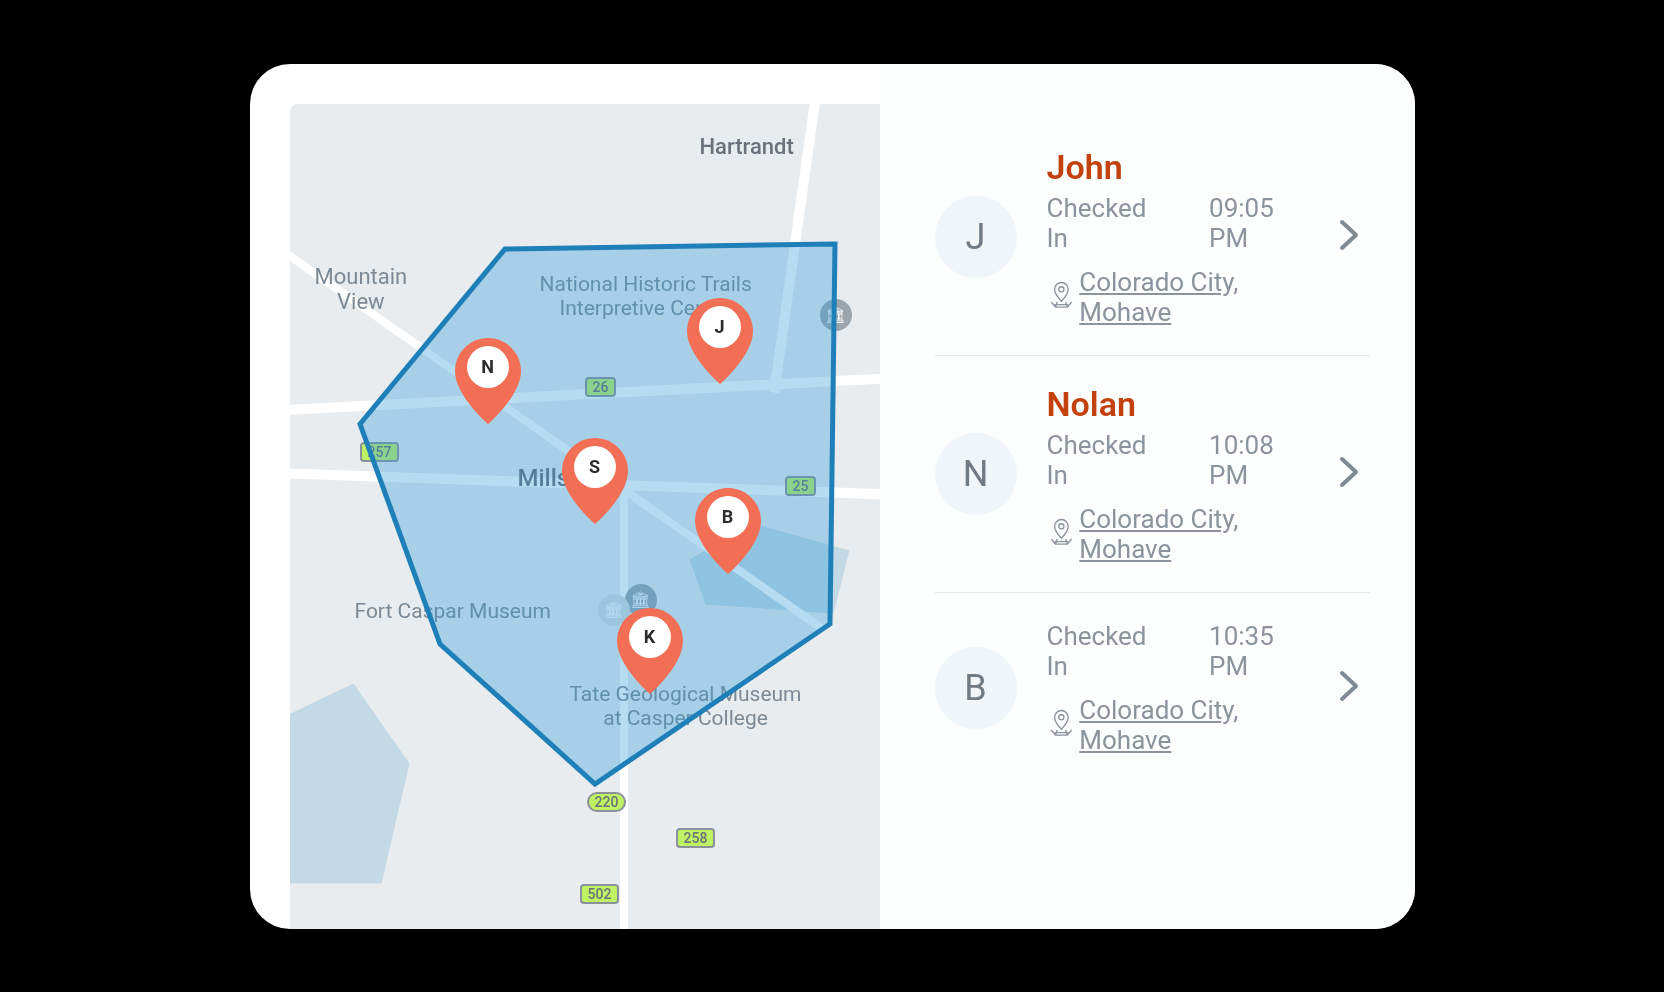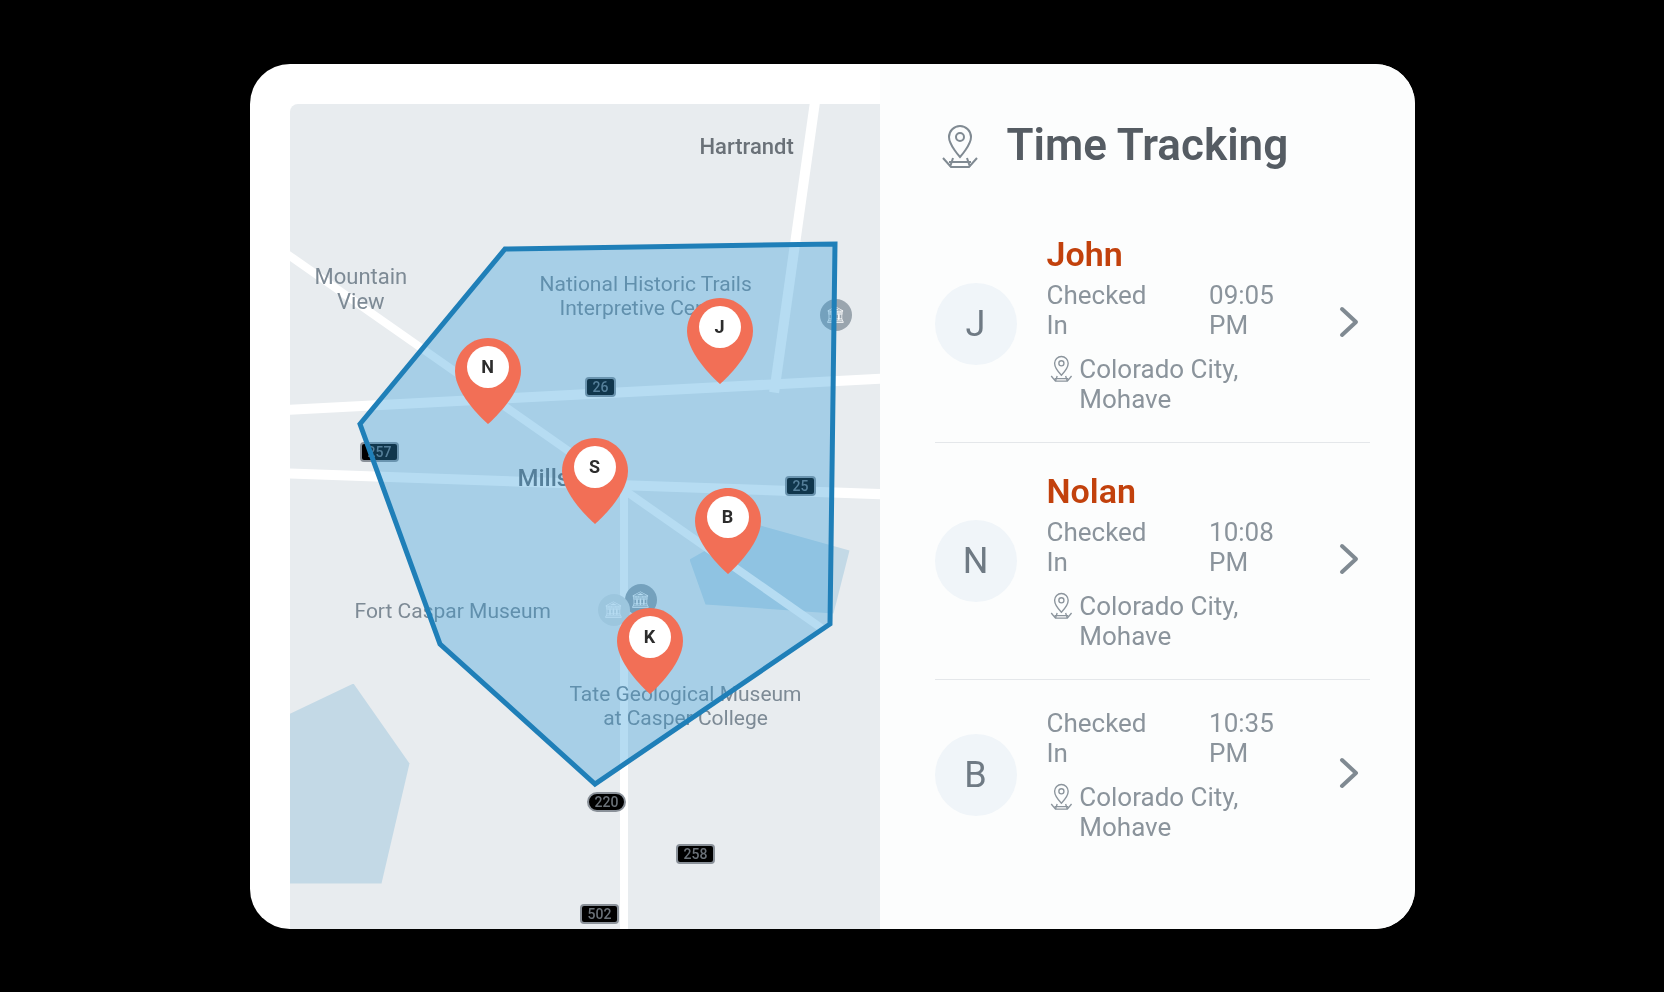--- a/index.html
+++ b/index.html
@@ -49,21 +49,21 @@
       position: absolute;
       background: #c3d9e6;
     }
     .route-badge {
       position: absolute;
       border: 2px solid #8a9199;
       border-radius: 4px;
       padding: 0 6px;
       font-size: 14px;
       color: #6a7178;
-      background: #000000;
+      background: #bef264;
       font-weight: 500;
     }
     .geofence {
       position: absolute;
       fill: rgba(45,156,219,0.35);
       stroke: #1f7fb8;
       stroke-width: 5;
     }
     .pin {
       position: absolute;
@@ -143,24 +143,25 @@
       align-items: center;
       gap: 60px;
       margin-bottom: 14px;
     }
     .entry-status, .entry-time {
       font-size: 26px;
       color: #8b949c;
     }
     .entry-location {
       display: flex;
-      align-items: flex-start;
+      align-items: center;
       gap: 4px;
       font-size: 26px;
       color: #8b949c;
+      text-decoration: underline;
     }
     .loc-icon {
       width: 34px;
       height: 34px;
       color: #8b949c;
     }
     .chevron {
       color: #808a92;
       flex-shrink: 0;
       cursor: pointer;
@@ -208,22 +209,22 @@
 at Casper College</div>
 
       <div class="poi-icon" style="left:530px;top:195px;">🏛</div>
       <div class="poi-icon" style="left:335px;top:480px;">🏛</div>
       <div class="poi-icon" style="left:308px;top:490px;background:#d8dde1;">🏛</div>
 
       <div class="route-badge" style="left:295px;top:273px;">26</div>
       <div class="route-badge" style="left:70px;top:338px;">257</div>
       <div class="route-badge" style="left:495px;top:372px;">25</div>
       <div class="route-badge" style="left:297px;top:688px;border-radius:10px;">220</div>
-      <div class="route-badge" style="left:386px;top:740px;">258</div>
-      <div class="route-badge" style="left:290px;top:800px;">502</div>
+      <div class="route-badge" style="left:386px;top:724px;">258</div>
+      <div class="route-badge" style="left:290px;top:780px;">502</div>
 
       <svg class="geofence" style="left:0;top:0;width:100%;height:100%;">
         <polygon points="70,320 215,145 545,140 540,520 305,680 150,540"></polygon>
       </svg>
     </div>
 
     <div id="pins-container">
         <div class="pin" style="left: 430px; top: 280px;"><svg viewBox="0 0 66 86">
             <path fill="#f26f56" d="M33 0C14.8 0 0 14.8 0 33c0 24.8 33 53 33 53s33-28.2 33-53C66 14.8 51.2 0 33 0z"></path>
           </svg><div class="pin-circle">J</div></div>
@@ -236,30 +237,20 @@
         <div class="pin" style="left: 438px; top: 470px;"><svg viewBox="0 0 66 86">
             <path fill="#f26f56" d="M33 0C14.8 0 0 14.8 0 33c0 24.8 33 53 33 53s33-28.2 33-53C66 14.8 51.2 0 33 0z"></path>
           </svg><div class="pin-circle">B</div></div>
         <div class="pin" style="left: 360px; top: 590px;"><svg viewBox="0 0 66 86">
             <path fill="#f26f56" d="M33 0C14.8 0 0 14.8 0 33c0 24.8 33 53 33 53s33-28.2 33-53C66 14.8 51.2 0 33 0z"></path>
           </svg><div class="pin-circle">K</div></div>
       </div>
   </div>
 
   <div class="tracking-panel">
-    <div class="tracking-header">
-      <span class="header-icon">
-        <svg viewBox="0 0 50 50" fill="none" stroke="currentColor" stroke-width="2">
-          <path d="M25 6c-6 0-11 5-11 11 0 8 11 20 11 20s11-12 11-20c0-6-5-11-11-11z"></path>
-          <circle cx="25" cy="17" r="4"></circle>
-          <path d="M8 38l8 9h18l8-9M14 42h22M18 38l-3 9M32 38l3 9"></path>
-        </svg>
-      </span>
-      <h1>Time Tracking</h1>
-    </div>
 
     <div id="entries-container">
         <div class="entry">
     <div class="avatar">J</div>
     <div class="entry-body">
       <div class="entry-name">John</div>
       <div class="entry-status-row">
         <span class="entry-status">Checked In</span>
         <span class="entry-time">09:05 PM</span>
       </div>

